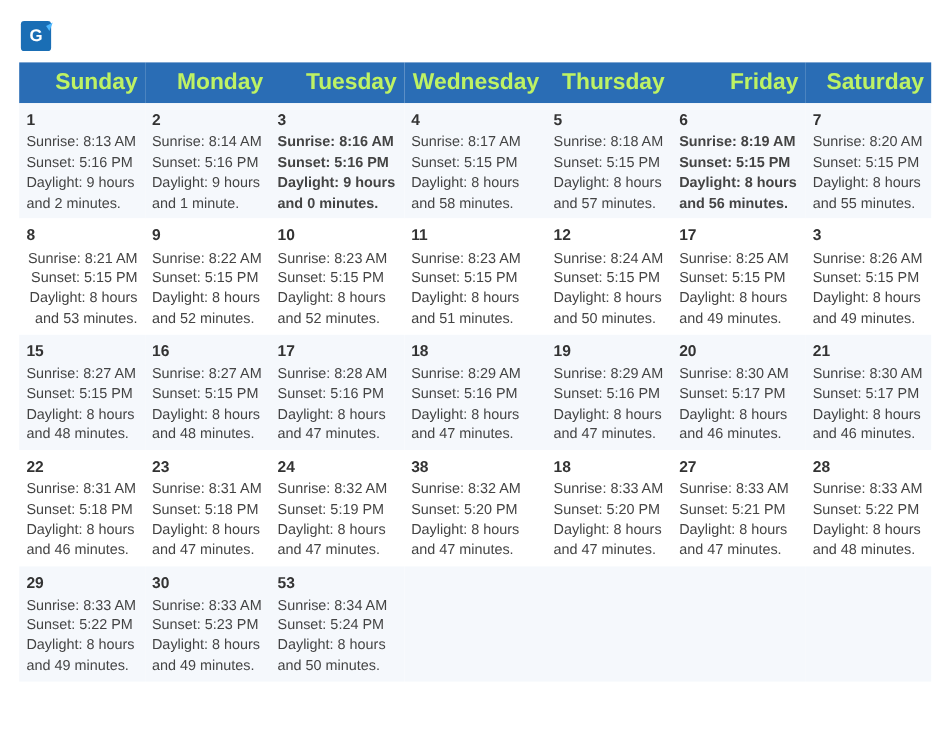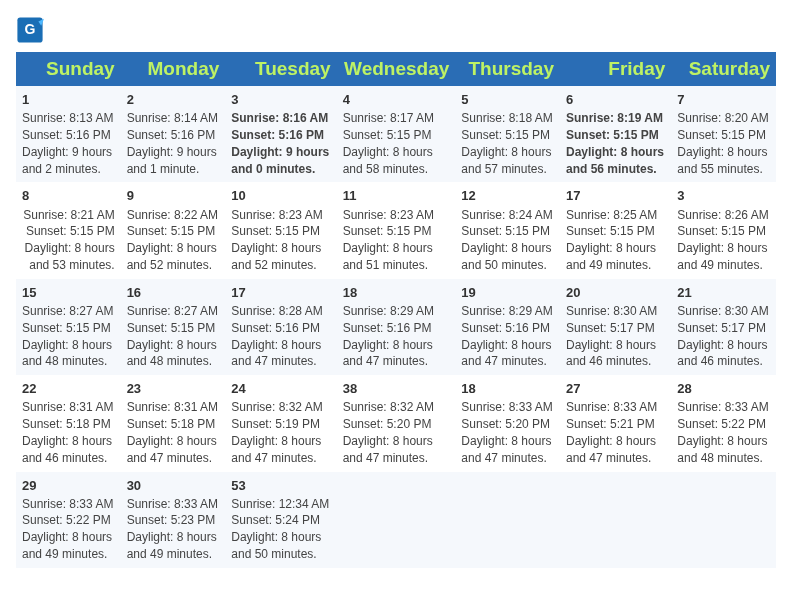--- a/index.html
+++ b/index.html
@@ -335,21 +335,21 @@
         </td>
         <td>
           <span class="day-num">30</span>
           <div class="day-info" style="white-space: pre-line;">Sunrise: 8:33 AM
 Sunset: 5:23 PM
 Daylight: 8 hours
 and 49 minutes.</div>
         </td>
         <td>
           <span class="day-num">53</span>
-          <div class="day-info" style="white-space: pre-line;">Sunrise: 12:34 AM
+          <div class="day-info" style="white-space: pre-line;">Sunrise: 8:34 AM
 Sunset: 5:24 PM
 Daylight: 8 hours
 and 50 minutes.</div>
         </td>
         <td></td>
         <td></td>
         <td></td>
         <td></td>
       </tr>
     </tbody>

